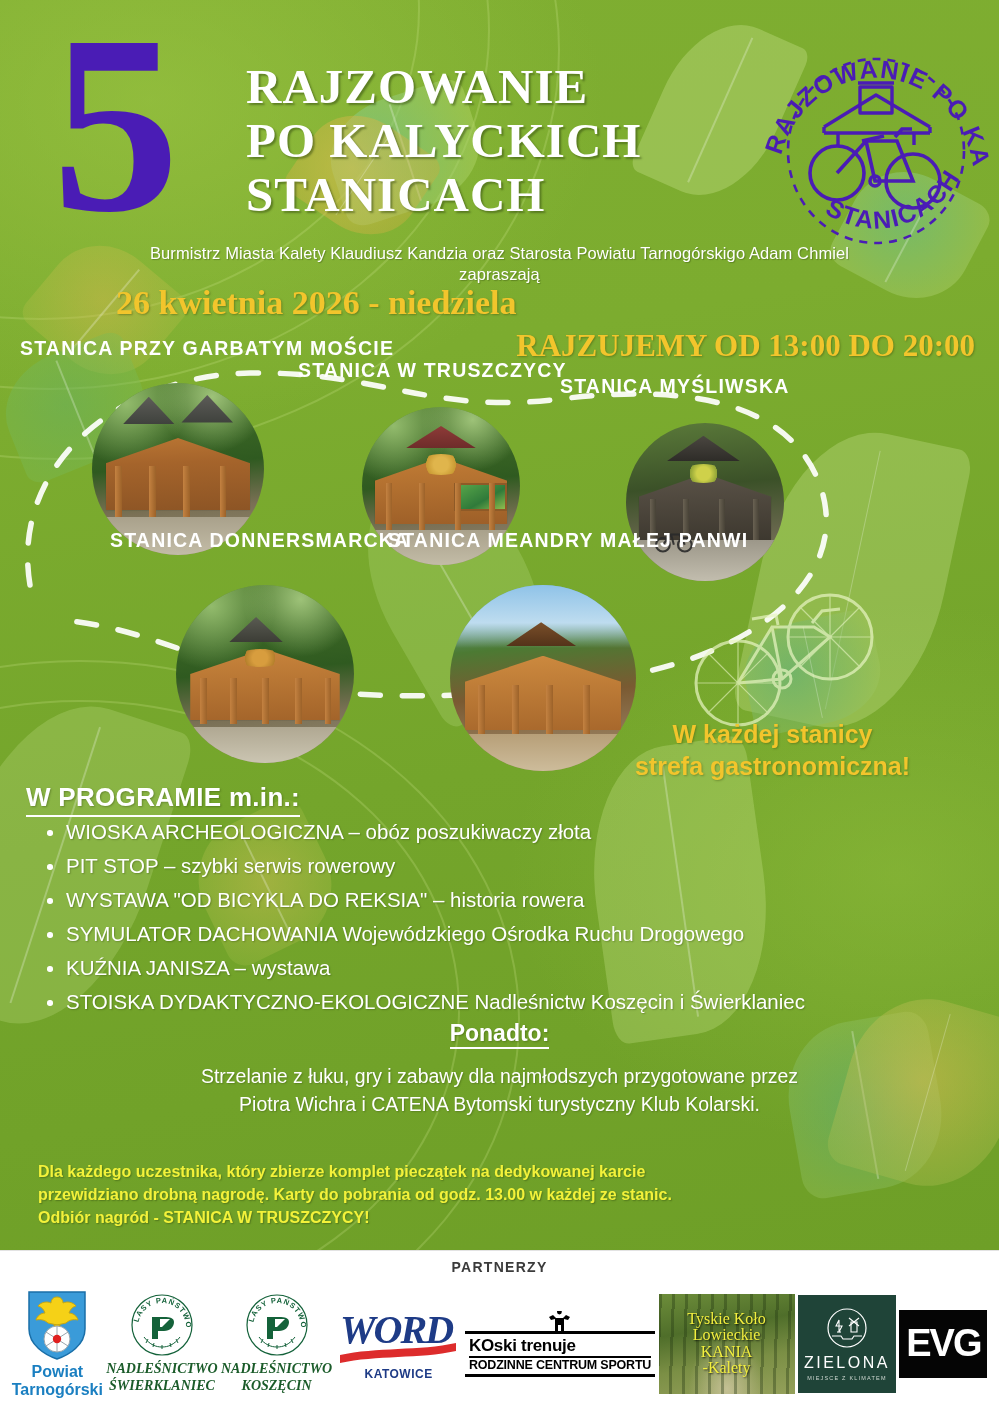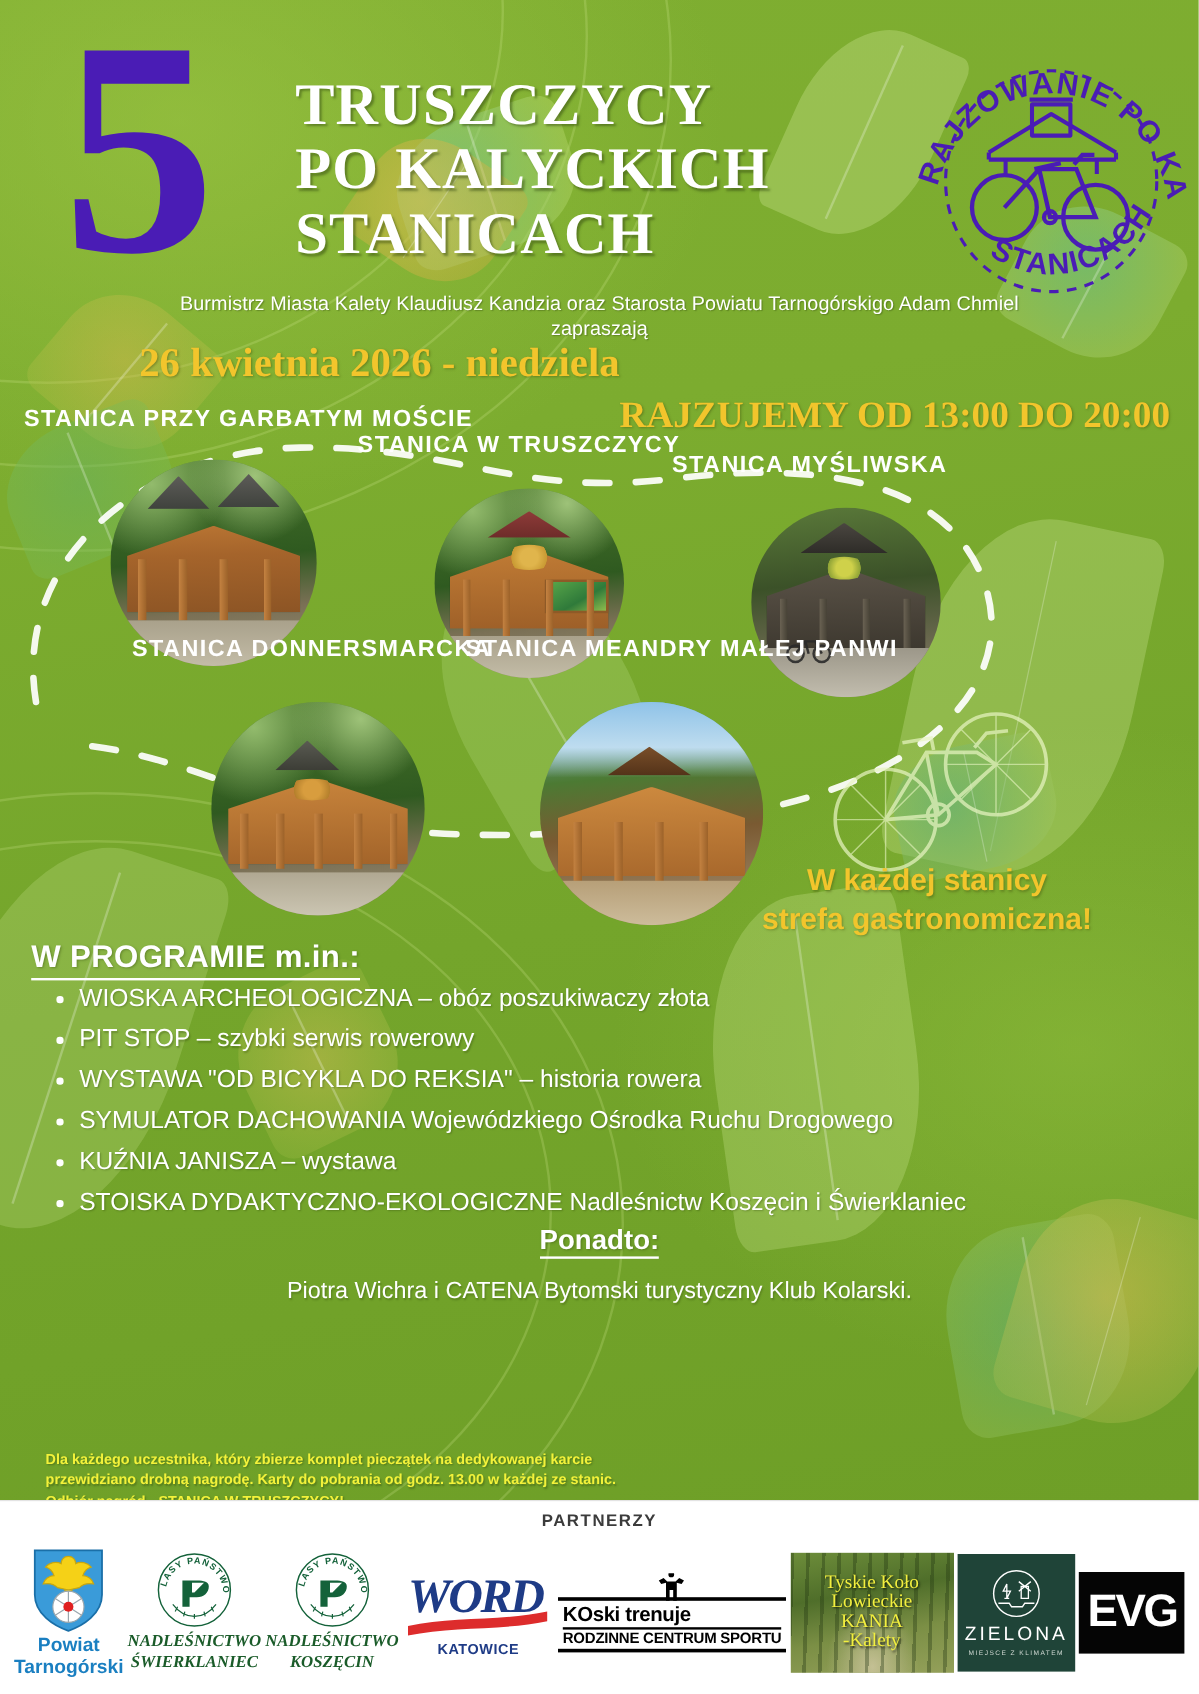--- a/index.html
+++ b/index.html
@@ -276,24 +276,24 @@
   }
   .extra {
     position: absolute; left: 0; top: 1062px; width: 999px;
     text-align: center;
     color: #ffffff;
     font-size: 19.5px;
     line-height: 1.44;
     text-shadow: 1px 1px 1.5px rgba(40,60,10,.3);
   }
   .prizes {
-    position: absolute; left: 38px; top: 1208px; width: 900px;
+    position: absolute; left: 38px; top: 1160px; width: 900px;
     color: #F3F23A;
     font-weight: 700;
-    font-size: 12px;
+    font-size: 16px;
     line-height: 1.45;
     text-shadow: 1px 1px 1.5px rgba(40,60,10,.4);
   }
 
   
   .footer {
     position: absolute; left: 0; top: 1250px; width: 999px; height: 162px;
     background: #ffffff;
     border-top: 1px solid #e3e3e3;
   }
@@ -380,21 +380,21 @@
   <div class="leaf lf-teal2"></div>
   <div class="leaf lf-green-dark1"></div>
   <div class="leaf lf-teal3"></div>
   <div class="leaf lf-gold4"></div>
   <div class="leaf lf-teal4"></div>
   <div class="leaf lf-gold2"></div>
 
   <div class="num5">5</div>
 
   <div class="titlebox">
-    <div class="tline t1">TRUSZCZYCY</div>
+    <div class="tline t1">RAJZOWANIE</div>
     <div class="tline t2">PO KALYCKICH</div>
     <div class="tline t3">STANICACH</div>
   </div>
 
   <div class="stamp">
     <svg viewBox="0 0 228 230" xmlns="http://www.w3.org/2000/svg">
       <defs>
         <path id="arcTop" d="M 18,128 A 98,104 0 0 1 210,128"></path>
         <path id="arcBot" d="M 22,124 A 96,100 0 0 0 206,124"></path>
       </defs>
@@ -601,20 +601,21 @@
     <li>WYSTAWA "OD BICYKLA DO REKSIA" – historia rowera</li>
     <li>SYMULATOR DACHOWANIA Wojewódzkiego Ośrodka Ruchu Drogowego</li>
     <li>KUŹNIA JANISZA – wystawa</li>
     <li>STOISKA DYDAKTYCZNO-EKOLOGICZNE Nadleśnictw Koszęcin i Świerklaniec</li>
   </ul>
 
   <div class="ponadto">
     <span>Ponadto:</span>
   </div>
   <div class="extra">
+    <div>Strzelanie z łuku, gry i zabawy dla najmłodszych przygotowane przez</div>
     <div>Piotra Wichra i CATENA Bytomski turystyczny Klub Kolarski.</div>
   </div>
 
   <div class="prizes">
     <div>Dla każdego uczestnika, który zbierze komplet pieczątek na dedykowanej karcie</div>
     <div>przewidziano drobną nagrodę. Karty do pobrania od godz. 13.00 w każdej ze stanic.</div>
     <div>Odbiór nagród - STANICA W TRUSZCZYCY!</div>
   </div>
 
   <div class="footer">

